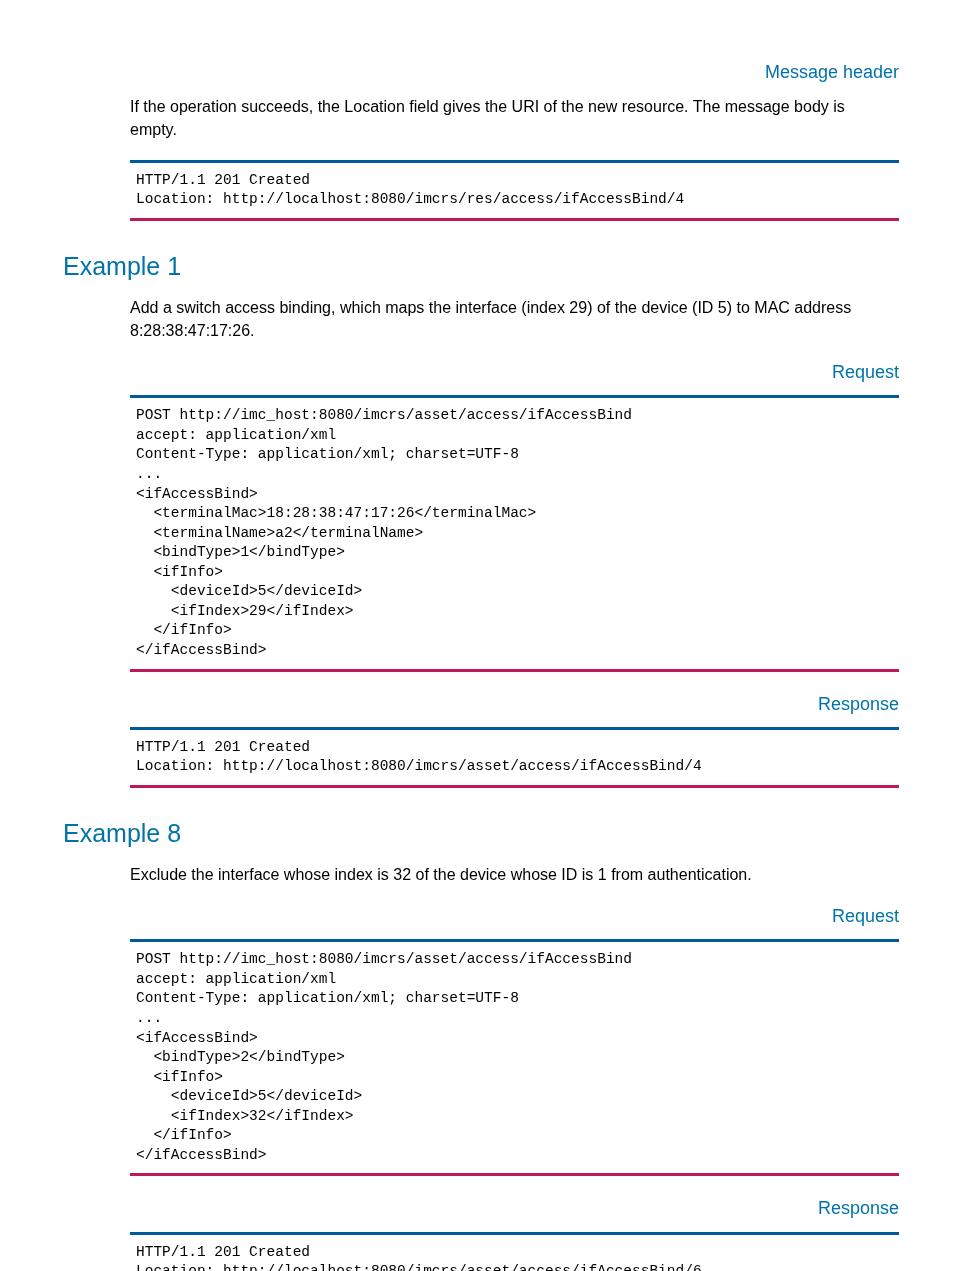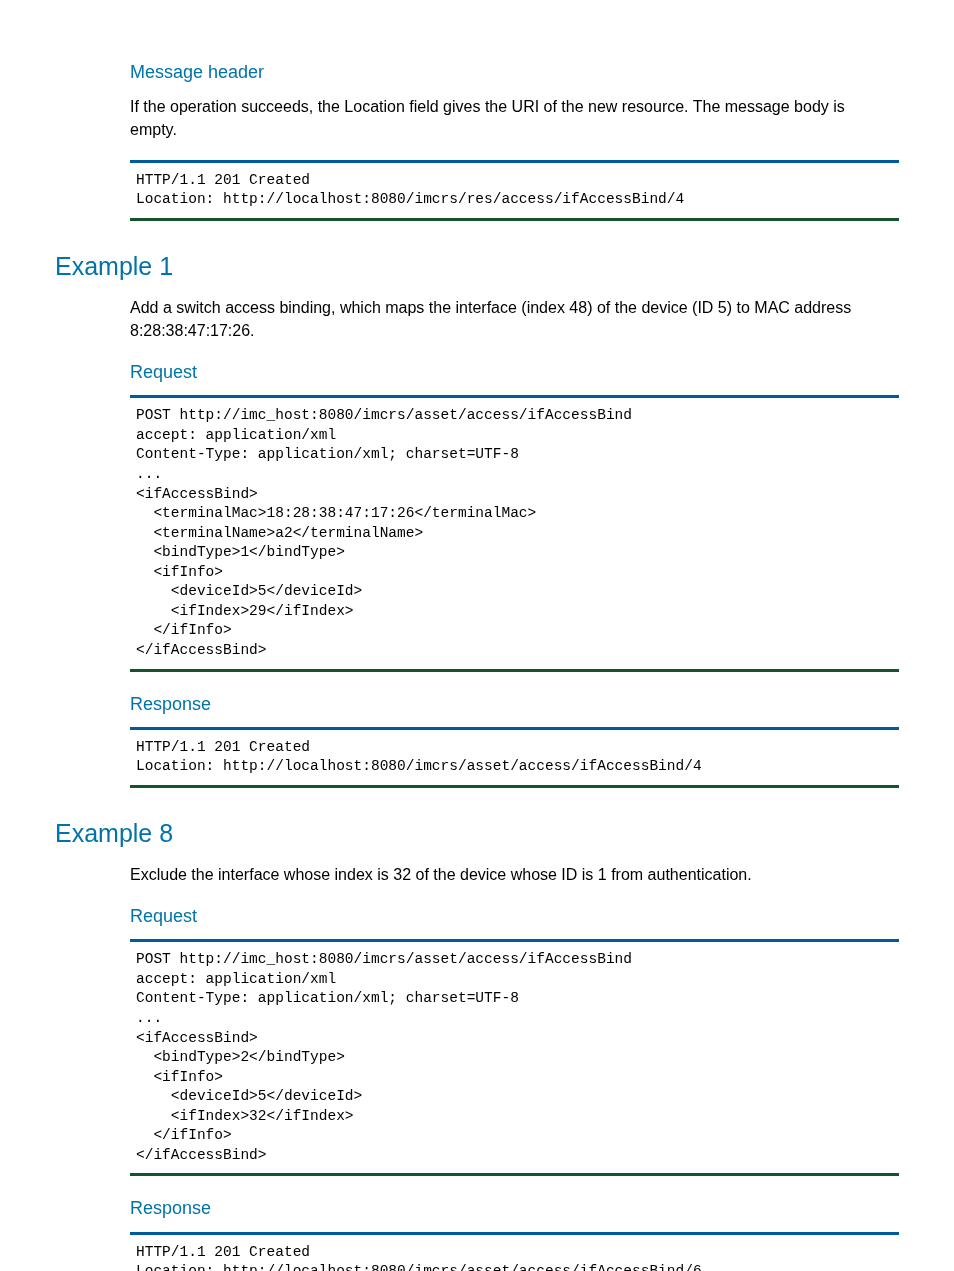--- a/index.html
+++ b/index.html
@@ -10,60 +10,61 @@
       color: #000;
       font-size: 15px;
       line-height: 1.4;
     }
     .h3 {
       color: #0073a8;
       font-size: 18px;
       font-weight: normal;
       margin: 0 0 10px 75px;
       font-family: 'Trebuchet MS', Arial, sans-serif;
+      text-align: right;
     }
     .h2 {
       color: #0073a8;
       font-size: 25px;
       font-weight: normal;
-      margin: 28px 0 12px 0;
+      margin: 28px 0 12px 8px;
       font-family: 'Trebuchet MS', Arial, sans-serif;
     }
     .body-text {
       margin: 0 8px 18px 75px;
       color: #000;
       font-family: 'Trebuchet MS', Arial, sans-serif;
       font-size: 16px;
       line-height: 1.45;
     }
     .code-block {
       margin: 0 0 20px 75px;
       border-top: 3px solid #005a9c;
-      border-bottom: 3px solid #14532d;
+      border-bottom: 3px solid #be185d;
       border-left: none;
       border-right: none;
       padding: 8px 6px;
       font-family: 'Courier New', monospace;
       font-size: 14.5px;
       white-space: pre;
       color: #000;
       line-height: 1.35;
       overflow-x: auto;
     }
   </style>
 </head>
 <body>
 
 <div class="h3">Message header</div>
 <div class="body-text">If the operation succeeds, the Location field gives the URI of the new resource. The message body is empty.</div>
 <div class="code-block">HTTP/1.1 201 Created
 Location: http://localhost:8080/imcrs/res/access/ifAccessBind/4</div>
 
 <div class="h2">Example 1</div>
-<div class="body-text">Add a switch access binding, which maps the interface (index 48) of the device (ID 5) to MAC address 8:28:38:47:17:26.</div>
+<div class="body-text">Add a switch access binding, which maps the interface (index 29) of the device (ID 5) to MAC address 8:28:38:47:17:26.</div>
 <div class="h3">Request</div>
 <div class="code-block">POST http://imc_host:8080/imcrs/asset/access/ifAccessBind
 accept: application/xml
 Content-Type: application/xml; charset=UTF-8
 ...
 &lt;ifAccessBind&gt;
   &lt;terminalMac&gt;18:28:38:47:17:26&lt;/terminalMac&gt;
   &lt;terminalName&gt;a2&lt;/terminalName&gt;
   &lt;bindType&gt;1&lt;/bindType&gt;
   &lt;ifInfo&gt;

